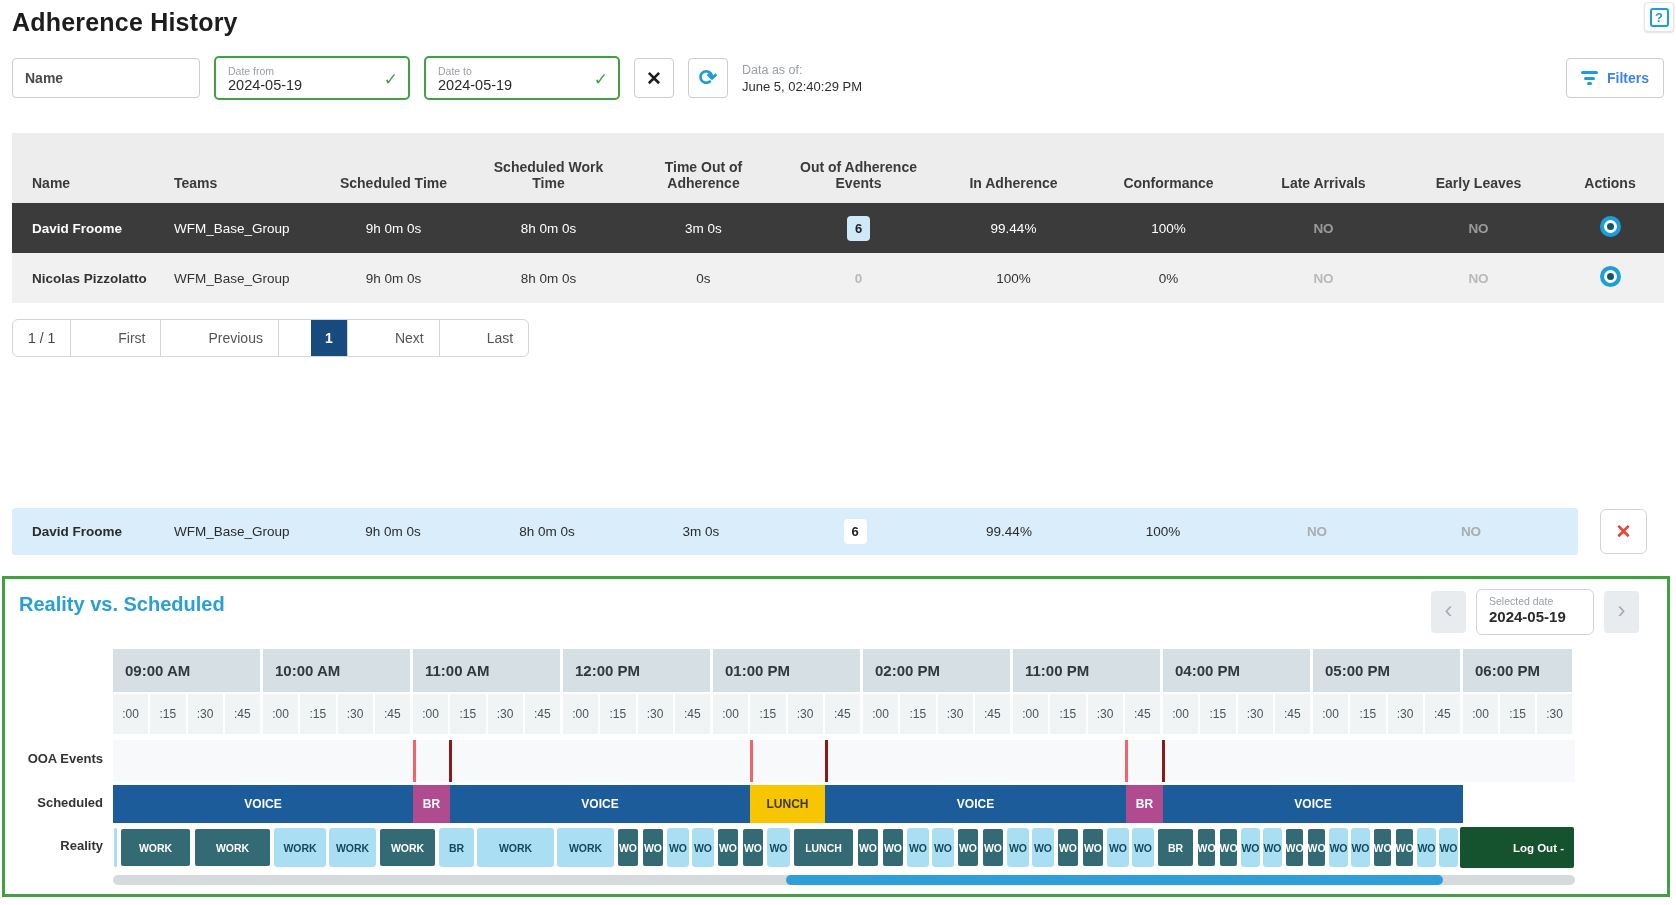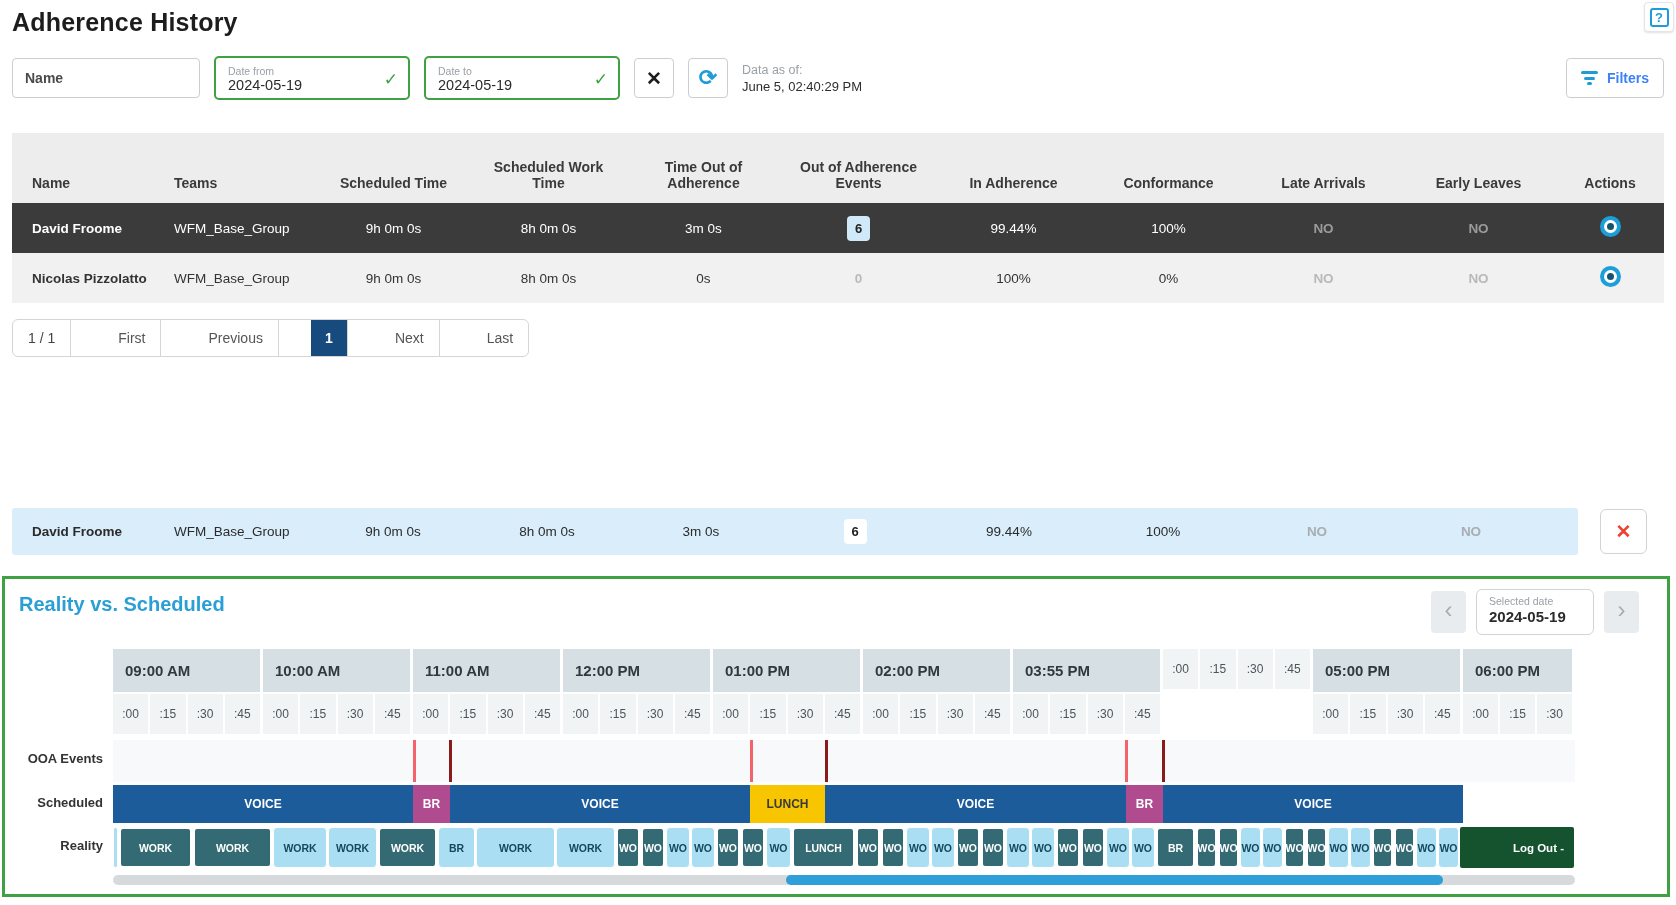--- a/index.html
+++ b/index.html
@@ -288,26 +288,26 @@
               </div></div><div class="hour-col" style="width: 150px;"><div class="hour-label">01:00 PM</div><div class="quarter-row">
                 <div class="quarter-cell">:00</div>
                 <div class="quarter-cell">:15</div>
                 <div class="quarter-cell">:30</div>
                 <div class="quarter-cell">:45</div>
               </div></div><div class="hour-col" style="width: 150px;"><div class="hour-label">02:00 PM</div><div class="quarter-row">
                 <div class="quarter-cell">:00</div>
                 <div class="quarter-cell">:15</div>
                 <div class="quarter-cell">:30</div>
                 <div class="quarter-cell">:45</div>
-              </div></div><div class="hour-col" style="width: 150px;"><div class="hour-label">03:55 PM</div><div class="quarter-row">
-                <div class="quarter-cell">:00</div>
-                <div class="quarter-cell">:15</div>
-                <div class="quarter-cell">:30</div>
-                <div class="quarter-cell">:45</div>
-              </div></div><div class="hour-col" style="width: 150px;"><div class="quarter-row">
+              </div></div><div class="hour-col" style="width: 150px;"><div class="hour-label">11:00 PM</div><div class="quarter-row">
+                <div class="quarter-cell">:00</div>
+                <div class="quarter-cell">:15</div>
+                <div class="quarter-cell">:30</div>
+                <div class="quarter-cell">:45</div>
+              </div></div><div class="hour-col" style="width: 150px;"><div class="hour-label">04:00 PM</div><div class="quarter-row">
                 <div class="quarter-cell">:00</div>
                 <div class="quarter-cell">:15</div>
                 <div class="quarter-cell">:30</div>
                 <div class="quarter-cell">:45</div>
               </div></div><div class="hour-col" style="width: 150px;"><div class="hour-label">05:00 PM</div><div class="quarter-row">
                 <div class="quarter-cell">:00</div>
                 <div class="quarter-cell">:15</div>
                 <div class="quarter-cell">:30</div>
                 <div class="quarter-cell">:45</div>
               </div></div><div class="hour-col" style="width: 112px;"><div class="hour-label">06:00 PM</div><div class="quarter-row">

